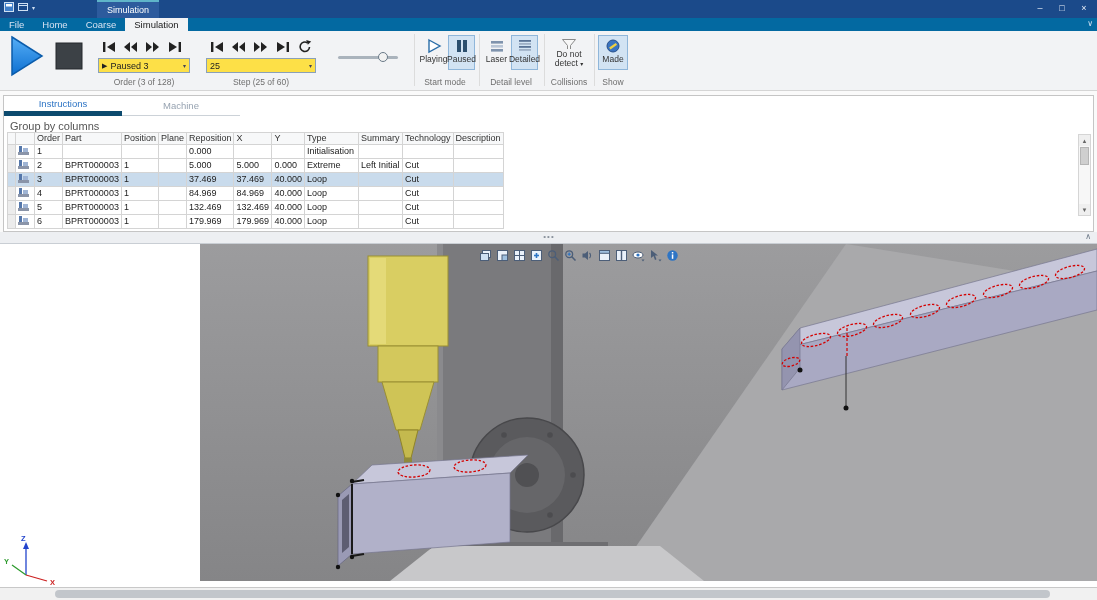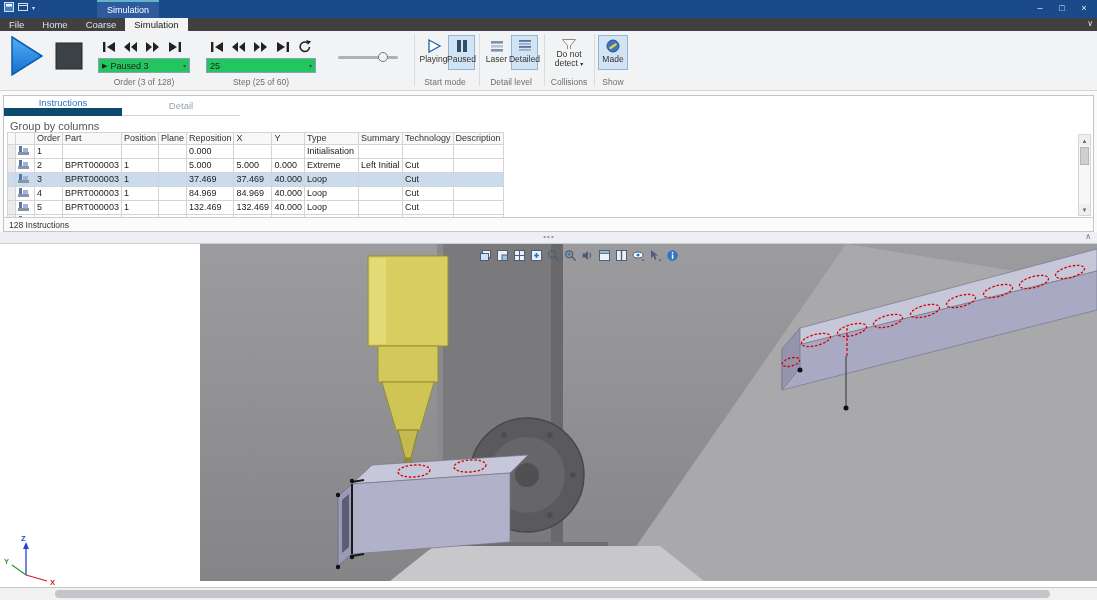--- a/index.html
+++ b/index.html
@@ -14,52 +14,52 @@
   .qat .ddg{font-size:6px;color:#cfe0f2}
   .ctxtab{position:absolute;left:97px;top:0;height:18px;padding:0 10px;display:flex;align-items:center;
           background:#2d5b9d;border-top:2px solid #5fb4c9;font-size:9px;color:#fff}
   .wtitle{position:absolute;left:200px;right:200px;top:0;height:18px;display:flex;align-items:center;
           justify-content:center;font-size:9.5px;color:#e8eef7;white-space:nowrap;overflow:hidden}
   .wctrls{position:absolute;right:2px;top:0;display:flex;height:16px}
   .wbtn{width:22px;height:16px;display:flex;align-items:center;justify-content:center;
         color:#e8eef7;font-size:9px;cursor:default}
 
   
-  .menurow{position:absolute;left:0;top:18px;width:100%;height:13px;background:#404040;display:flex;align-items:stretch}
+  .menurow{position:absolute;left:0;top:18px;width:100%;height:13px;background:#0369a1;display:flex;align-items:stretch}
   .mtab{padding:0 9px;display:flex;align-items:center;color:#d7e2f2;font-size:9.5px}
   .mtab.active{background:#f2f3f5;color:#1a1a1a}
   .ribbon-collapse{position:absolute;right:4px;top:19px;color:#cfe0f2;font-size:8px}
 
   
   .ribbon{position:absolute;left:0;top:31px;width:100%;height:60px;background:#f2f3f5;border-bottom:1px solid #d5d5d5}
   .ribbon .abs{position:absolute}
   .bigplay{left:8px;top:4px;width:38px;height:44px;background:none;border:none}
   .stopbtn{left:52px;top:9px;width:34px;height:34px;background:none;border:none}
   .mediarow{display:flex;gap:1px}
   .mbtn{width:21px;height:17px;border:1px solid transparent;background:none;display:flex;align-items:center;justify-content:center}
-  .combo{height:15px;border:1px solid #8aa0b8;background:#22c55e;display:flex;align-items:center;gap:3px;
+  .combo{height:15px;border:1px solid #8aa0b8;background:#fde047;display:flex;align-items:center;gap:3px;
          padding:4px 3px;font-size:9px}
   .combo .dd{margin-left:auto;font-size:6px;color:#445}
   .caption{font-size:8.5px;color:#6e6e6e;text-align:center}
   .vsep{width:1px;background:#dcdcdc;top:3px;height:52px}
   .rbtn{width:27px;height:35px;border:1px solid transparent;background:none;display:flex;flex-direction:column;
         align-items:center;justify-content:flex-start;gap:1px;font-size:8.5px;color:#333;padding-top:2px}
   .rbtn.sel{background:#d2e3f3;border:1px solid #8fb6da}
   .rbtn .lbl{line-height:9px;}
   .slider{left:338px;top:20px;width:60px;height:12px}
   .slider .track{position:absolute;left:0;right:0;top:5px;height:3px;background:#aab3bc;border-radius:2px}
   .slider .thumb{position:absolute;left:40px;top:1px;width:10px;height:10px;border-radius:50%;
                  background:#f2f2f2;border:1px solid #6a7a88}
 
   
   .panel{position:absolute;left:3px;top:95px;width:1091px;height:137px;background:#fff;border:1px solid #c5c5c5}
   .ptabs{position:absolute;left:0;top:0;height:20px;display:flex}
   .ptab{width:118px;display:flex;align-items:center;justify-content:center;font-size:9.5px;
         color:#97a3b1;border-bottom:1px solid #ccd2d8}
-  .ptab.active{color:#2e75c5;border-bottom:8px solid #0c4a6e}
+  .ptab.active{color:#2e75c5;border-bottom:5px solid #0c4a6e}
   .groupby{position:absolute;left:6px;top:24px;font-size:11px;color:#555}
   .itable{position:absolute;left:3px;top:36px;border-collapse:collapse;table-layout:fixed;background:#fff}
   .itable th,.itable td{border:1px solid #d4d4d4;font-weight:400;padding:0 2px;height:13px;
         font-size:9px;line-height:11px;white-space:nowrap;overflow:hidden;text-align:left}
   .itable th{background:#f7f8f9;color:#333;height:12px}
   .gcol{width:8px;background:#ececec;padding:0}
   .icol{width:19px;text-align:center;padding:0}
   .c0{width:28px;text-align:right}.c1{width:58px}.c2{width:36px;text-align:right}.c3{width:28px}
   .c4{width:46px;text-align:right}.c5{width:38px;text-align:right}.c6{width:31px;text-align:right}
   .c7{width:54px}.c8{width:44px}.c9{width:42px}.c10{width:47px}
@@ -272,21 +272,21 @@
           <rect x="4" y="7" width="8" height="2.4" fill="#f0d040" transform="rotate(-35 8 8)"></rect>
         </svg>
       <span class="lbl">Made</span>
     </button>
     <div class="abs caption" style="left:590px;top:46px;width:46px">Show</div>
   </div>
 
   <div class="panel">
     <div class="ptabs">
       <div class="ptab active">Instructions</div>
-      <div class="ptab">Detail</div>
+      <div class="ptab">Machine</div>
     </div>
     <div class="groupby">Group by columns</div>
 
     <table class="itable">
       <thead>
         <tr>
           <th class="gcol"></th>
           <th class="icol"></th>
         <th class="c0">Order</th>
             <th class="c1">Part</th>
@@ -412,21 +412,20 @@
             <td class="c5">179.969</td>
             <td class="c6">40.000</td>
             <td class="c7">Loop</td>
             <td class="c8"></td>
             <td class="c9">Cut</td>
             <td class="c10"></td>
           </tr>
         </tbody>
     </table>
 
-    <div class="pstatus">128 Instructions</div>
 
     <div class="pscroll">
       <div class="sarrow up">▲</div>
       <div class="sthumb"></div>
       <div class="sarrow down">▼</div>
     </div>
   </div>
 
   <div class="splitter">
     <div class="grip">•••</div>

